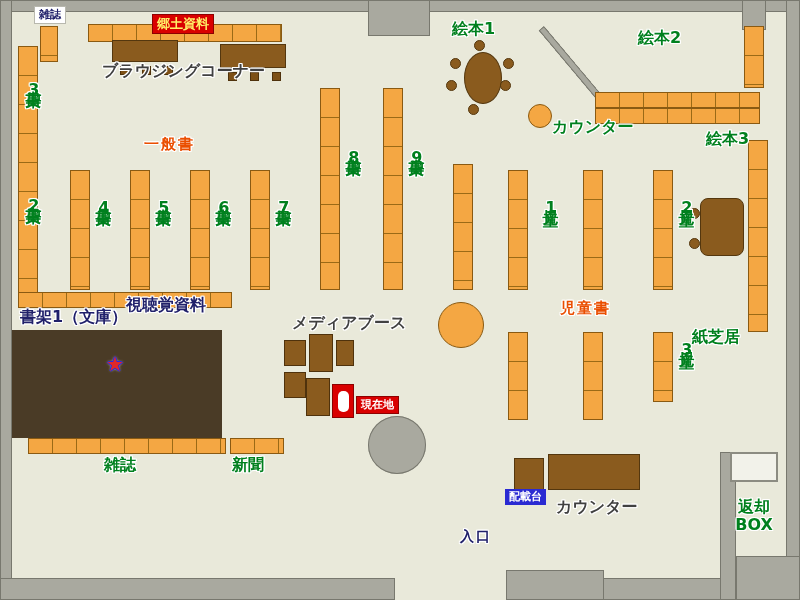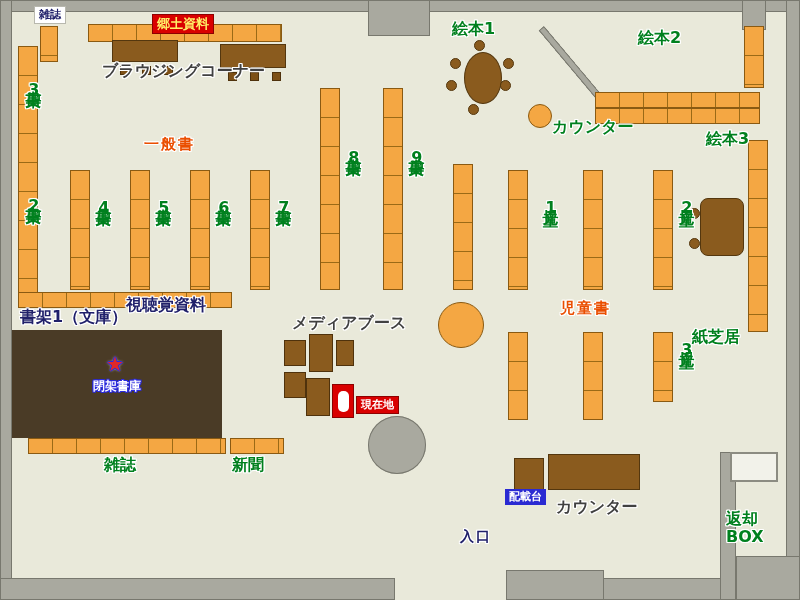--- a/index.html
+++ b/index.html
@@ -94,21 +94,20 @@
   <div class="st" style="left:500px;top:80px"></div>
   <div class="st" style="left:474px;top:40px"></div>
   <div class="st" style="left:468px;top:104px"></div>
 
   <div class="tb" style="left:700px;top:198px;width:44px;height:58px;border-radius:8px"></div>
   <div class="st" style="left:689px;top:208px"></div>
   <div class="st" style="left:689px;top:238px"></div>
 
   <div style="position:absolute;left:12px;top:330px;width:210px;height:108px;background:#4a3b26"></div>
   <span class="star" style="left:106px;top:354px">★</span>
-  <div class="halo-blue" style="left:12px;top:378px;width:210px;text-align:center">閉架書庫</div>
 
   <div class="mb" style="left:284px;top:340px;width:22px;height:26px"></div>
   <div class="mb" style="left:309px;top:334px;width:24px;height:38px"></div>
   <div class="mb" style="left:336px;top:340px;width:18px;height:26px"></div>
   <div class="mb" style="left:284px;top:372px;width:22px;height:26px"></div>
   <div class="mb" style="left:306px;top:378px;width:24px;height:38px"></div>
   <div class="mb" style="left:332px;top:384px;width:22px;height:34px;background:#d90000;border-color:#8d0000">
     <div class="rboothwhite"></div>
   </div>
 
@@ -146,20 +145,20 @@
   <span class="lbl navy" style="left:126px;top:296px">視聴覚資料</span>
   <span class="lbl blue" style="left:292px;top:314px">メディアブース</span>
   <span class="pill pill-red2" style="left:356px;top:396px">現在地</span>
 
   <span class="lbl green" style="left:104px;top:456px">雑誌</span>
   <span class="lbl green" style="left:232px;top:456px">新聞</span>
 
   <span class="pill pill-blue" style="left:505px;top:489px">配載台</span>
   <span class="lbl blue" style="left:556px;top:498px">カウンター</span>
 
-  <div class="lbl green" style="left:726px;top:510px;width:56px;white-space:normal">
+  <div class="lbl green" style="left:726px;top:498px;width:56px;text-align:center;white-space:normal">
     <span style="display:block">返却</span>
     <span style="display:block">BOX</span>
   </div>
 
   <span class="lbl navy" style="left:460px;top:528px;font-size:14px;letter-spacing:2px">入口</span>
 
 </div>
 
 </body></html>

